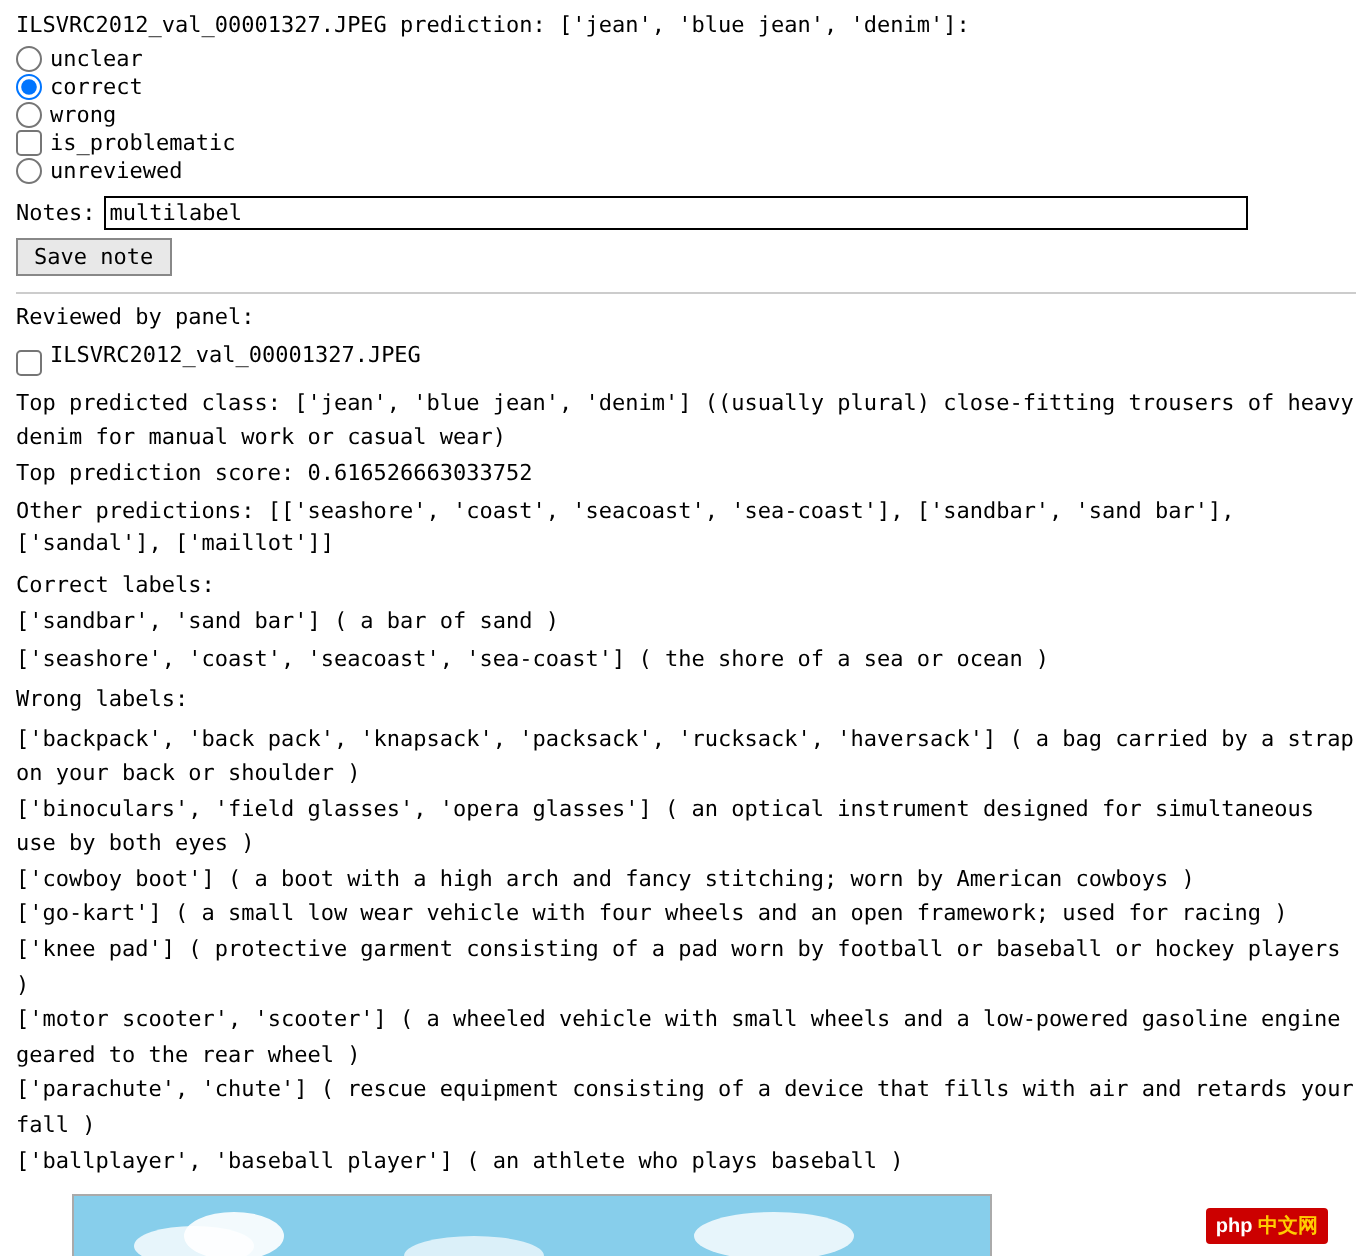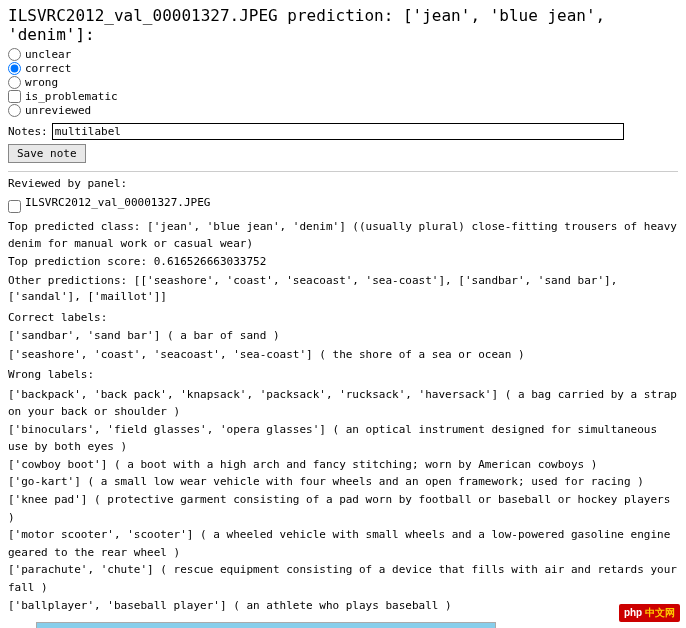--- a/index.html
+++ b/index.html
@@ -6,21 +6,21 @@
     body {
       font-family: monospace;
       font-size: 11px;
       background: #fff;
       color: #000;
       width: 686px;
       min-height: 628px;
       padding: 6px 8px;
     }
     .title-bar {
-      font-size: 16px;
+      font-size: 11px;
       margin-bottom: 4px;
     }
     .radio-group { margin-bottom: 2px; }
     .radio-item { display: flex; align-items: center; gap: 4px; margin-bottom: 1px; }
     .radio-item input[type="radio"] { margin: 0; }
     .checkbox-item { display: flex; align-items: center; gap: 4px; margin-bottom: 1px; }
     .notes-row { display: flex; align-items: center; gap: 4px; margin-top: 6px; margin-bottom: 2px; }
     .notes-label { white-space: nowrap; }
     .notes-input {
       border: 1px solid #000;
@@ -159,16 +159,16 @@
 
       <rect x="20" y="75" width="8" height="25" fill="#888" opacity="0.5"></rect>
       <rect x="30" y="70" width="6" height="30" fill="#888" opacity="0.4"></rect>
       <rect x="60" y="78" width="10" height="22" fill="#888" opacity="0.4"></rect>
     </svg>
     
     
   </div>
 </div>
 
-<div style="position: fixed; bottom: 6px; right: 6px; background: #cc0000; color: #fff; font-size: 10px; padding: 2px 5px; font-family: sans-serif; font-weight: bold; border-radius: 2px;">
+<div style="position: fixed; bottom: 6px; right: 22px; background: #cc0000; color: #fff; font-size: 10px; padding: 2px 5px; font-family: sans-serif; font-weight: bold; border-radius: 2px;">
   <span>php</span>
   <span style="color: #ffcc00;">中文网</span>
 </div>
 
 </body></html>

